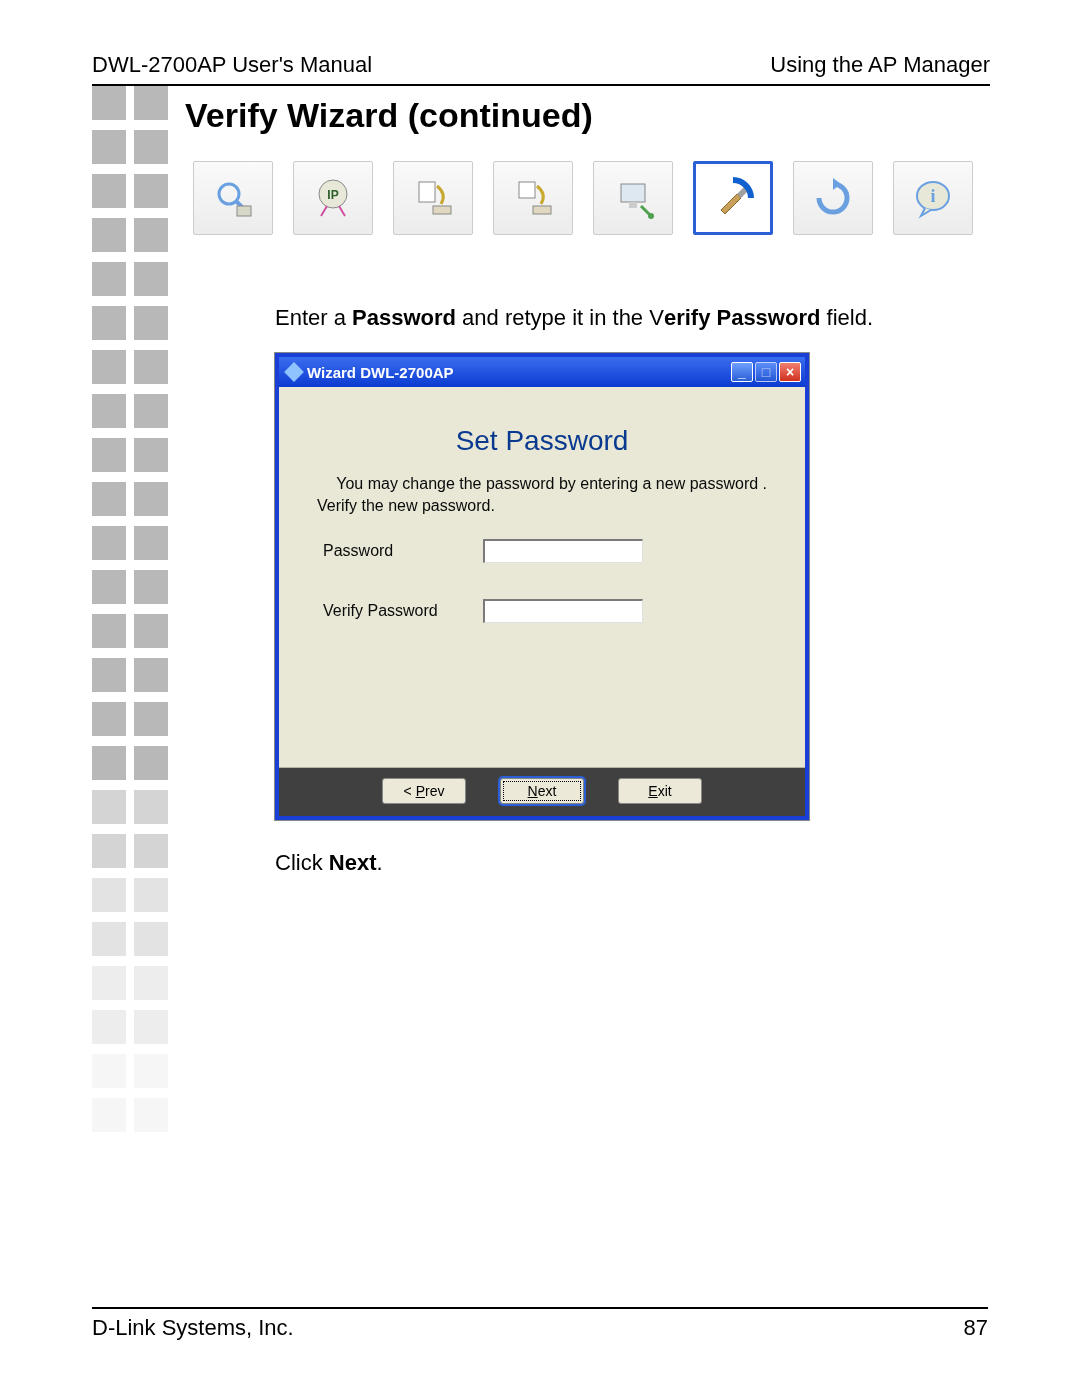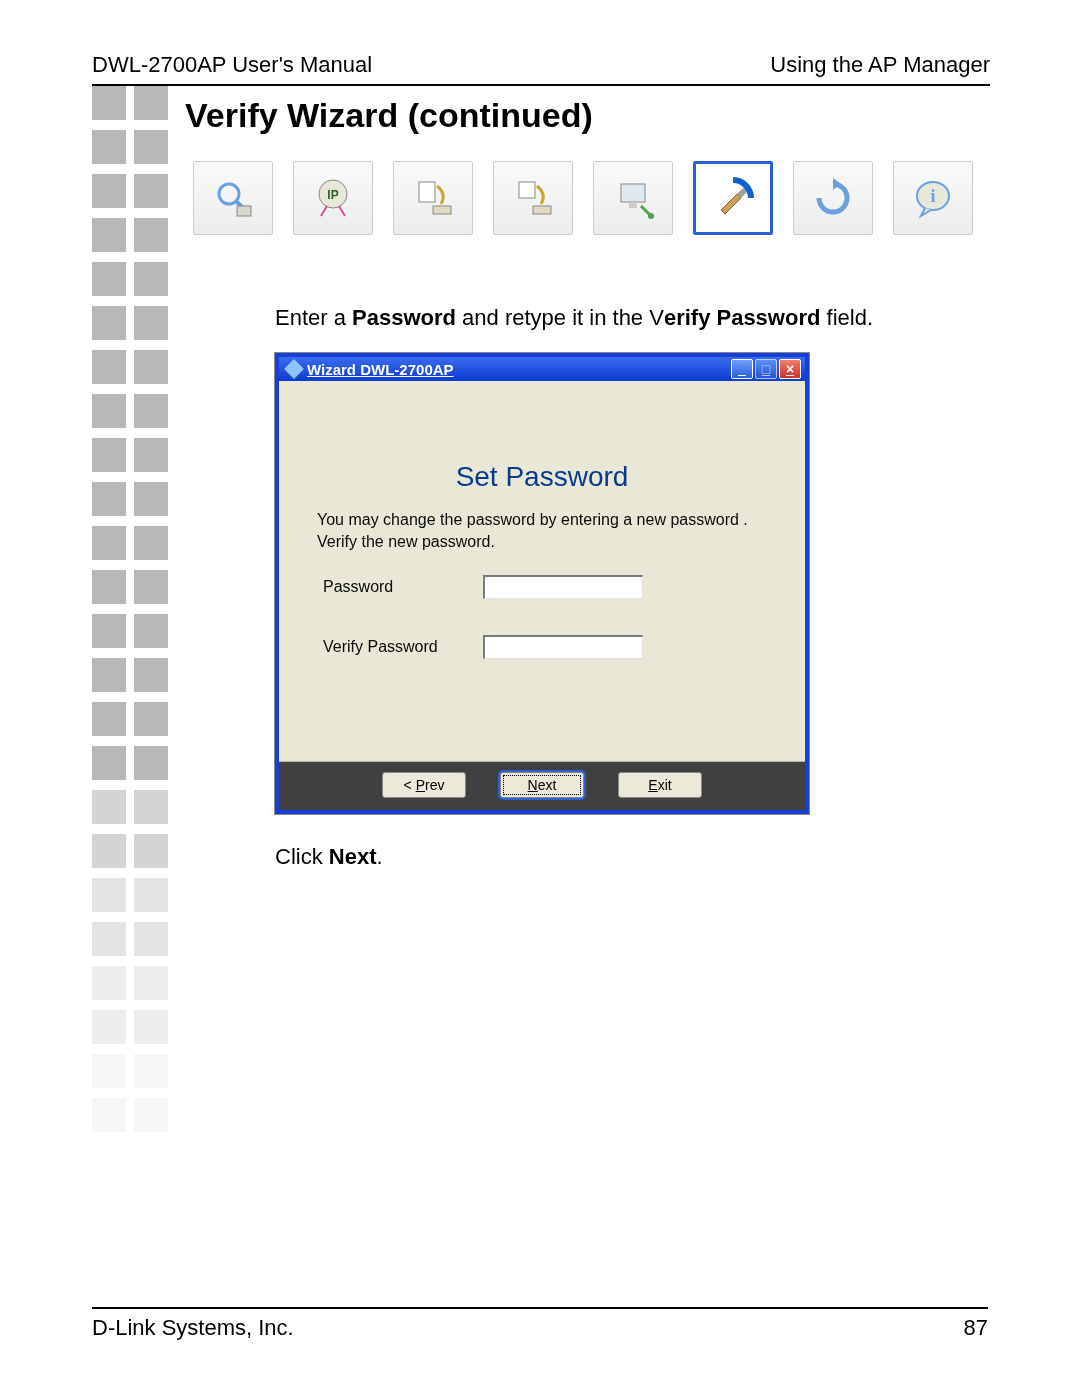--- a/index.html
+++ b/index.html
@@ -85,28 +85,27 @@
 
   
   .wizwin {
     width: 534px;
     margin-left: 90px;
     border: 4px solid #1a3fd6;
     background: #e9e8d6;
     box-shadow: 0 0 0 1px #888;
   }
   .titlebar {
-    height: 24px;
+    height: 30px;
     background: linear-gradient(#3a6df0,#0b3bd0);
     display: flex; align-items: center; justify-content: space-between;
     padding: 0 4px 0 8px;
     color: #fff;
     font-weight: bold;
     font-size: 15px;
-    text-decoration: underline;
   }
   .titlebar-left { display:flex; align-items:center; gap:6px; }
   .titlebar-icon { width:14px; height:14px; background:#8fc3ff; transform: rotate(45deg); }
   .winbtns { display:flex; gap:2px; }
   .wbtn {
     width: 22px; height: 20px;
     border: 1px solid #fff;
     background: linear-gradient(#6fa0ff,#2a5fd6);
     color:#fff; font-size:14px; line-height:18px; text-align:center;
     font-family: Arial;
@@ -147,23 +146,22 @@
     padding: 38px 38px 10px 38px;
     color: #0a0a0a;
     min-height: 380px;
   }
   .wizheading {
     text-align: center;
     font-size: 28px;
     color: #0a3a90;
     font-family: Arial;
     margin-bottom: 18px;
-    margin-top: 42px;
-  }
-  .wiztext { font-size: 16px; margin-bottom: 4px; }
+  }
+  .wiztext { font-size: 16px; margin-bottom: 4px; text-align: right; }
   .wiztext2 { font-size: 16px; margin-bottom: 24px; }
   .wiztext3 { font-size: 16px; margin-bottom: 26px; }
 
   .formrow {
     display:flex; align-items:center; gap: 10px;
     margin-bottom: 36px;
     margin-left: 6px;
   }
   .formrow label { width: 150px; font-size:16px; }
   .txtinput {

